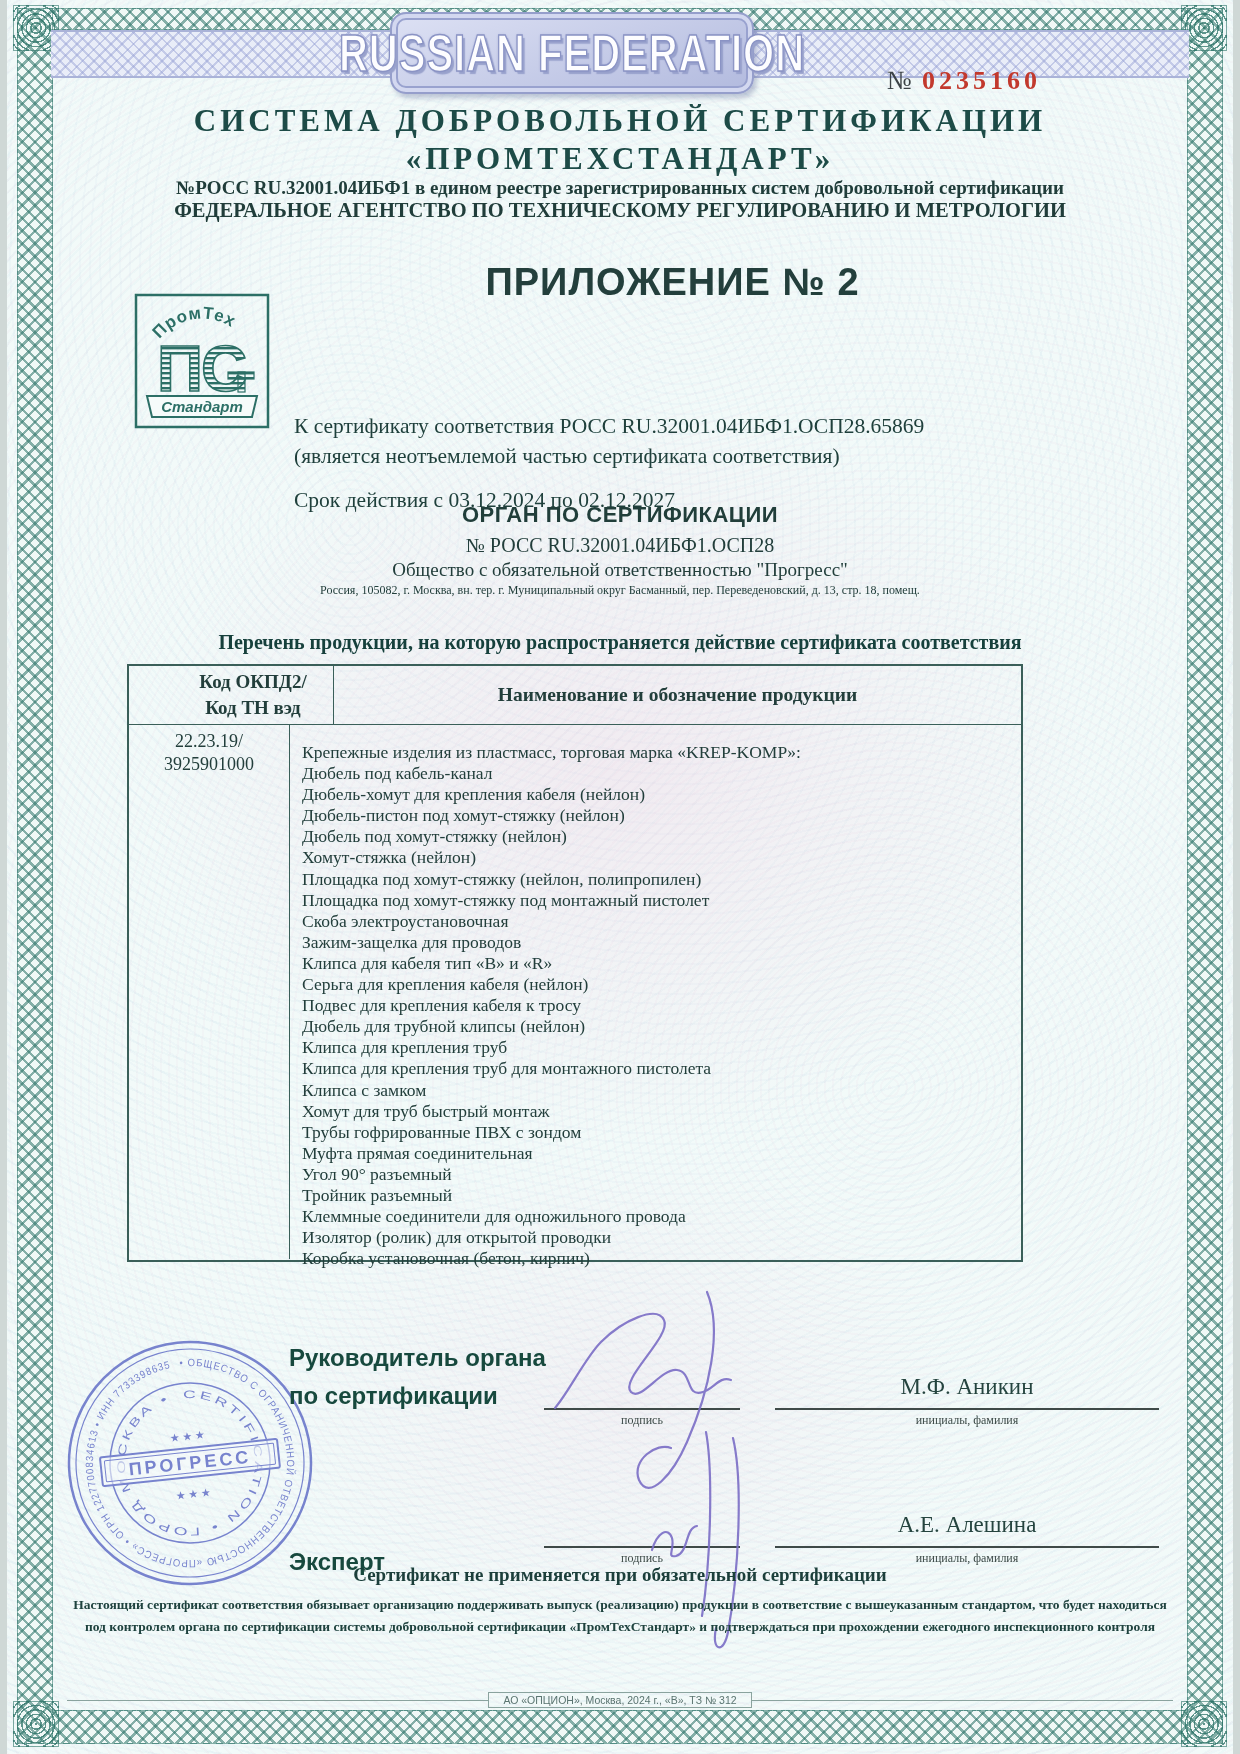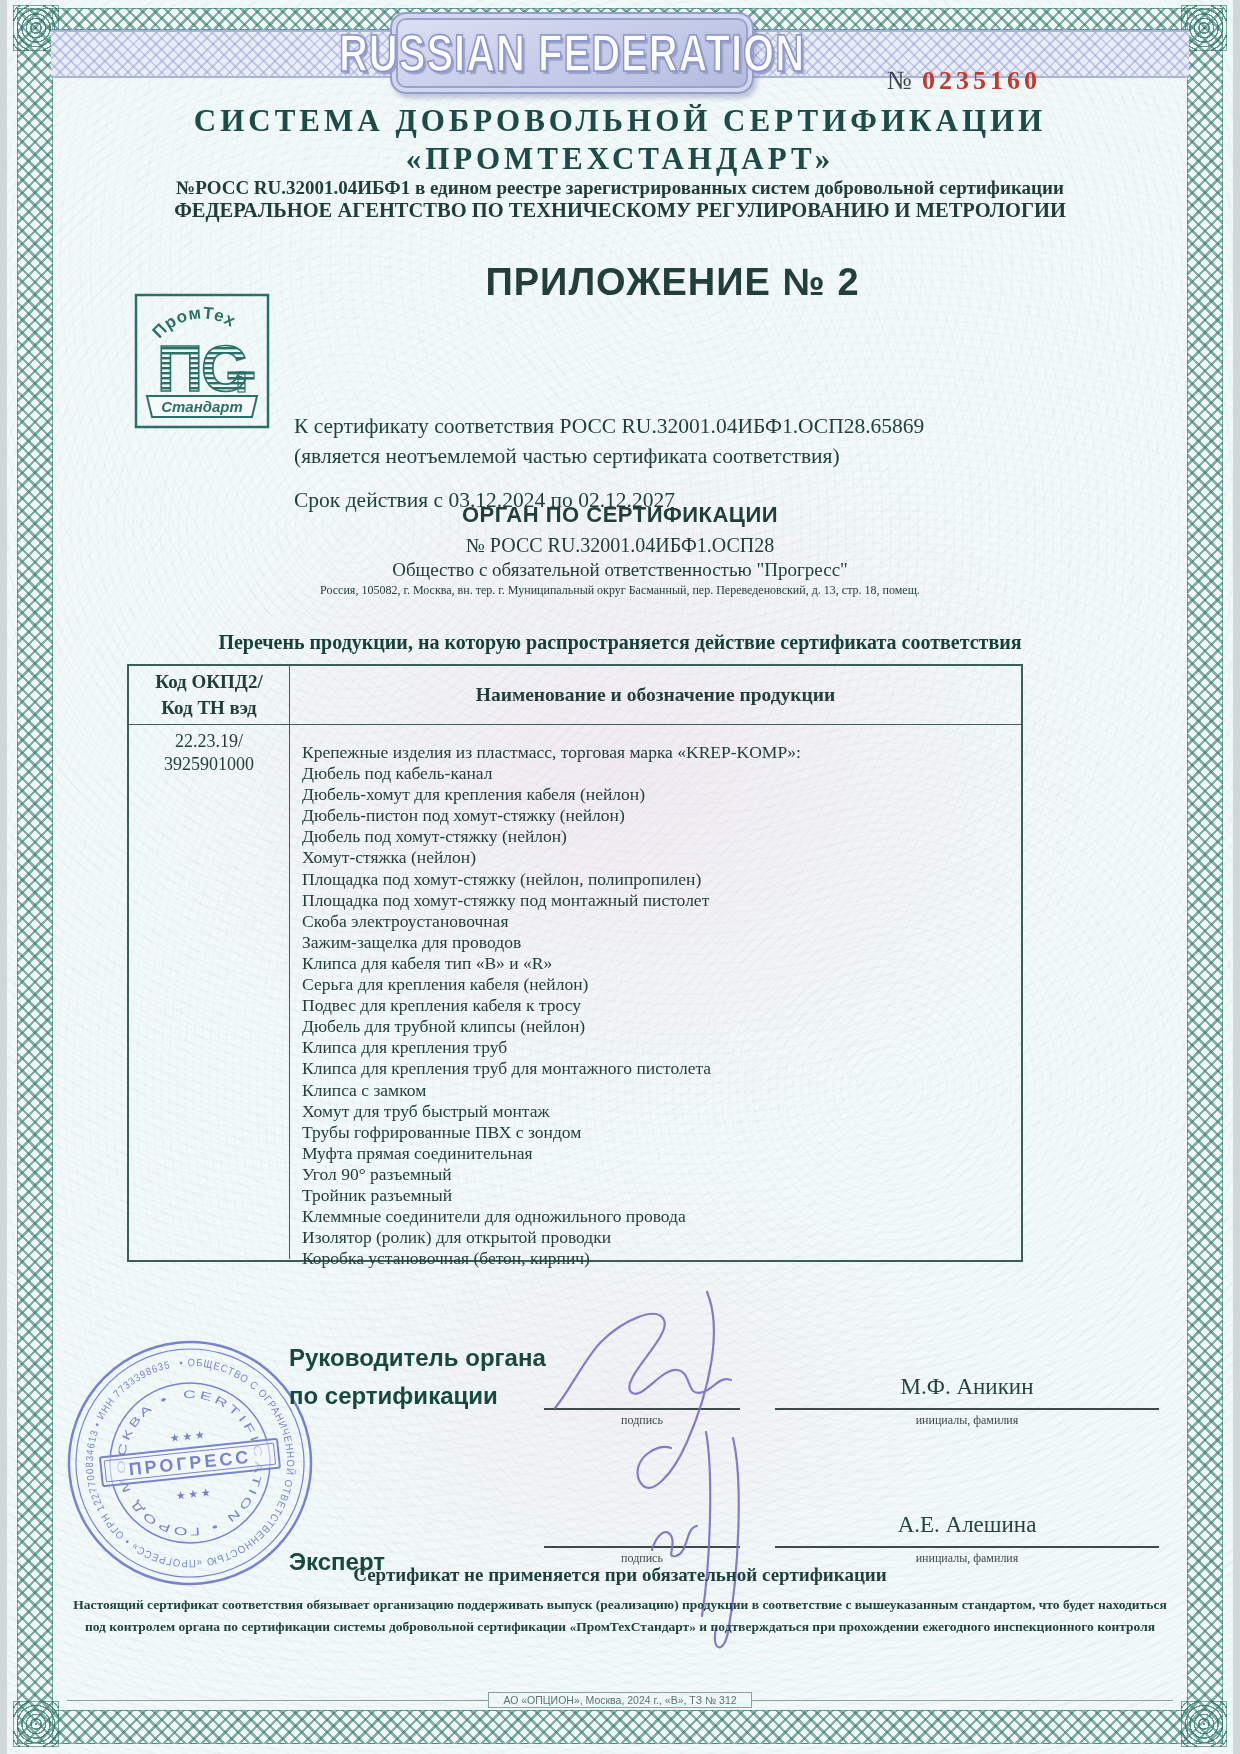--- a/index.html
+++ b/index.html
@@ -54,21 +54,21 @@
   .certline{position:absolute;left:287px;font-size:21.5px;color:#1f403c;}
   
   .organ-h{top:502px;font-family:"Liberation Sans",sans-serif;font-size:22px;font-weight:bold;color:#213e3a;letter-spacing:.5px;}
   .organ-no{top:534px;font-size:20px;}
   .organ-co{top:559px;font-size:19px;}
   .addr1{top:583px;font-size:12px;}
   .addr2{top:607px;font-size:19px;}
   .products-h{top:631px;font-size:20px;font-weight:bold;color:#16403c;}
   
   .ptable{position:absolute;left:120px;top:664px;width:892px;height:594px;border:2px solid #3a5f59;}
-  .pt-header{display:flex;border-bottom:1.5px solid #3a5f59;height:58px;}
+  .pt-header{display:flex;border-bottom:1.5px solid #3a5f59;height:58px;padding-left:44px;}
   .pt-c1{width:160px;border-right:1.5px solid #3a5f59;display:flex;align-items:center;justify-content:center;
     text-align:center;font-weight:bold;font-size:19px;white-space:pre-line;line-height:26px;}
   .pt-c2{flex:1;display:flex;align-items:center;justify-content:center;font-weight:bold;font-size:19.5px;}
   .pt-body{display:flex;height:534px;}
   .pt-code{width:160px;border-right:1.5px solid #3a5f59;text-align:center;font-size:18px;
     padding-top:5px;white-space:pre-line;line-height:23px;}
   .pt-list{flex:1;font-size:17.5px;line-height:21.1px;padding:5px 10px 0 12px;white-space:pre-line;margin-top:12px;}
   
   .role{position:absolute;left:282px;font-family:"Liberation Sans",sans-serif;font-weight:bold;
     font-size:24px;color:#17493e;}

